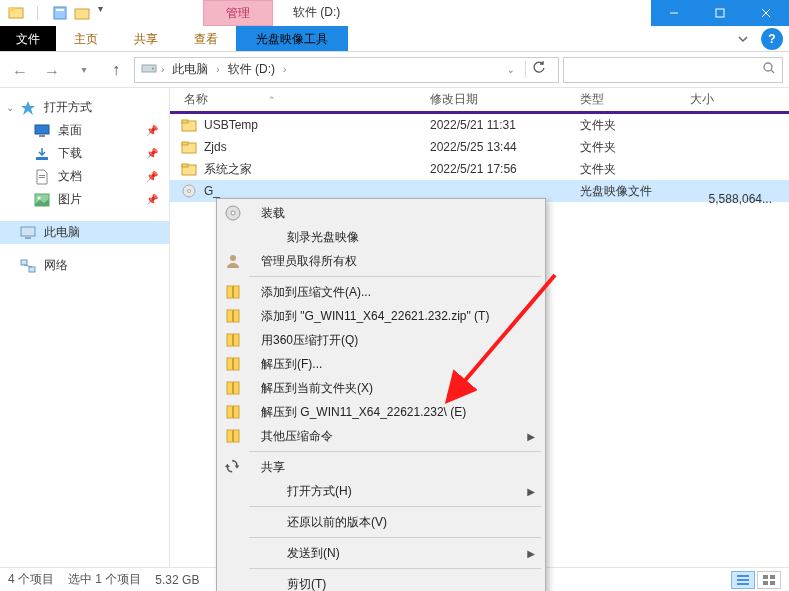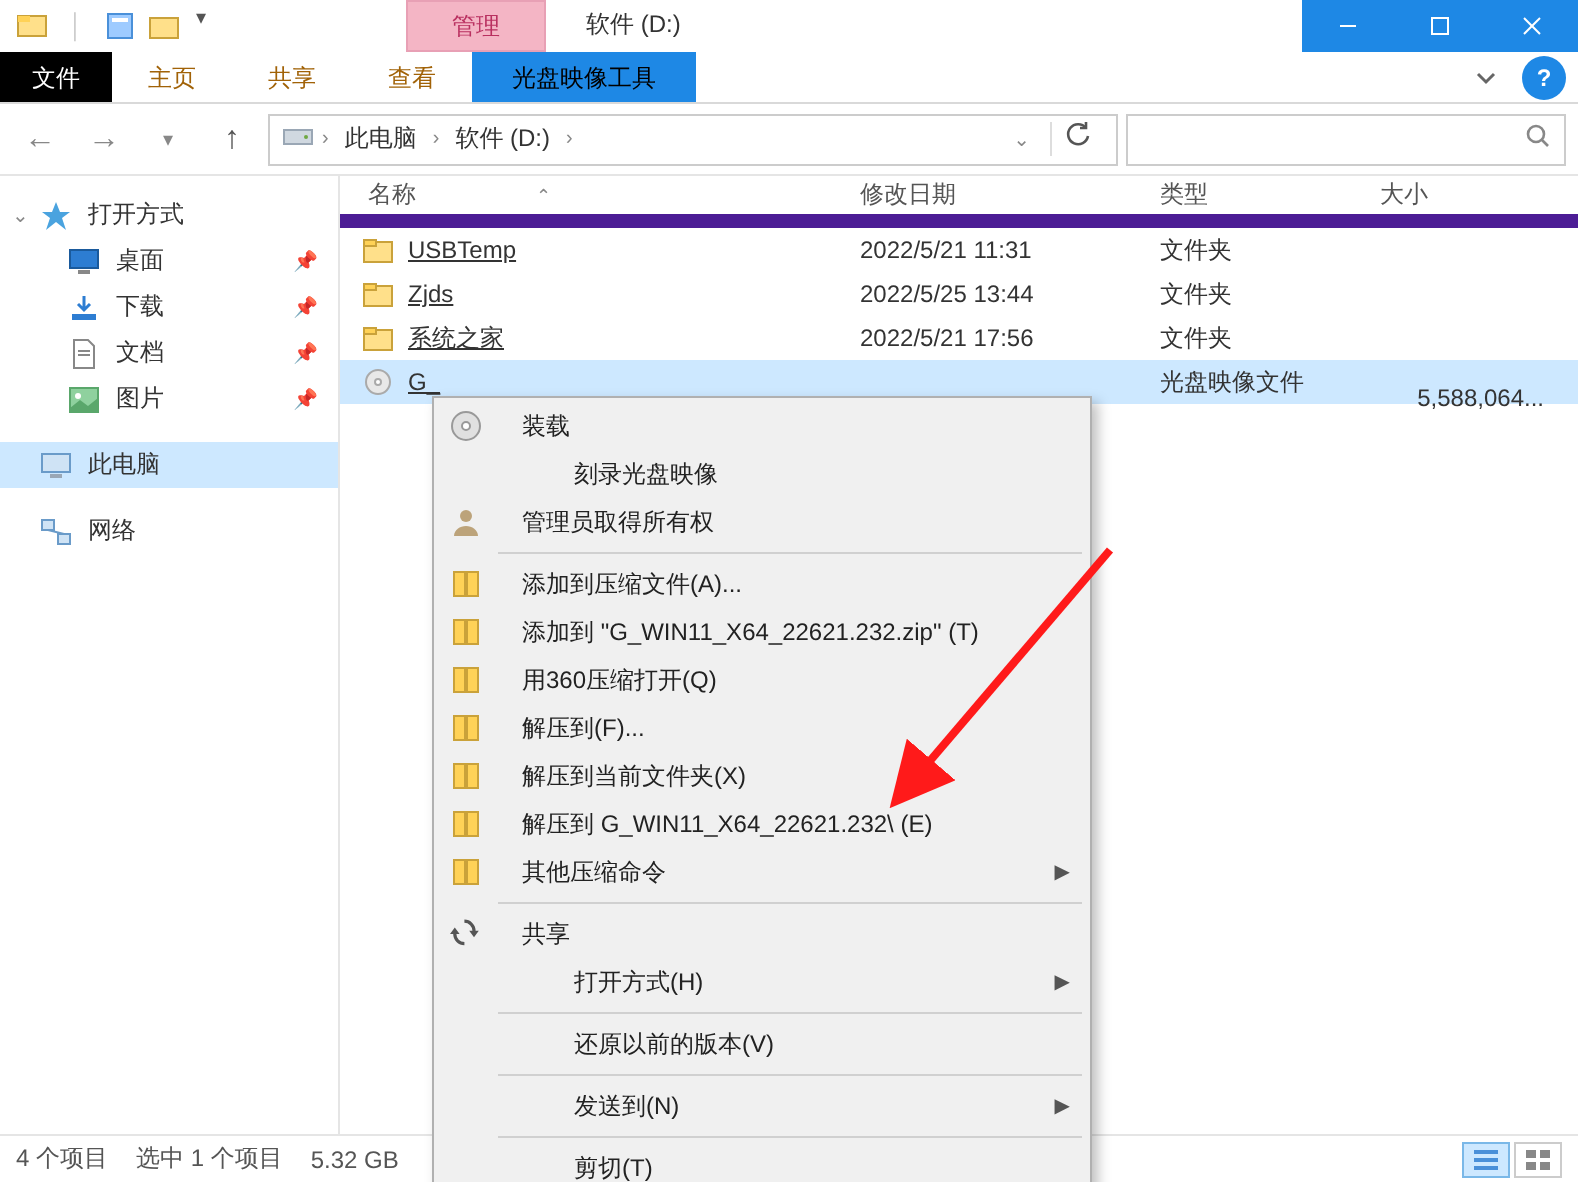--- a/index.html
+++ b/index.html
@@ -43,30 +43,30 @@
 .sidebar { width: 170px; border-right: 1px solid #e5e5e5; padding: 8px 0; }
 .side-item { display: flex; align-items: center; padding: 3px 10px 3px 34px; gap: 8px; color: #333; position: relative; }
 .side-item.group { padding-left: 20px; font-weight: normal; }
 .side-item .caret { position: absolute; left: 6px; color: #888; font-size: 10px; }
 .side-item .icn { width: 16px; height: 16px; display: flex; align-items: center; justify-content: center; }
 .side-item.selected { background: #cde8ff; }
 .side-spacer { height: 10px; }
 
 
 .listarea { flex: 1; position: relative; }
-.list-header { display: flex; border-bottom: 7px solid #4c1d95; height: 26px; align-items: center; color: #555; font-size: 12px; padding-left: 8px; }
+.list-header { display: flex; border-bottom: 3px solid #4c1d95; height: 26px; align-items: center; color: #555; font-size: 12px; padding-left: 8px; }
 .col-name { width: 252px; padding-left: 6px; }
 .col-date { width: 150px; }
 .col-type { width: 110px; }
 .col-size { width: 90px; }
 .list-header .col-name .sort { font-size: 9px; color: #888; margin-left: 60px; }
 .row { display: flex; align-items: center; height: 22px; padding-left: 8px; font-size: 12px; color: #333; }
 .row .icn { width: 18px; height: 16px; display: flex; align-items: center; justify-content: center; margin-left: 2px; }
 .row.selected { background: #cde8ff; }
-.row .c-name { width: 252px; display: flex; align-items: center; gap: 6px; text-decoration: underline; }
+.row .c-name { width: 252px; display: flex; align-items: center; gap: 6px; }
 .row .c-date { width: 150px; }
 .row .c-type { width: 110px; }
 .row .c-size { width: 90px; text-align: right; padding-right: 8px; margin-top: 16px; }
 
 
 .statusbar { position: absolute; bottom: 0; left: 0; right: 0; height: 24px; border-top: 1px solid #e5e5e5; display: flex; align-items: center; padding: 0 8px; font-size: 12px; color: #555; background: #fff; }
 .statusbar .seg { margin-right: 14px; }
 .statusbar .view-toggles { margin-left: auto; display: flex; gap: 2px; }
 .view-btn { width: 24px; height: 18px; border: 1px solid #ccc; display: flex; align-items: center; justify-content: center; font-size: 11px; }
 .view-btn.active { background: #cde8ff; border-color: #7ab8e8; }

